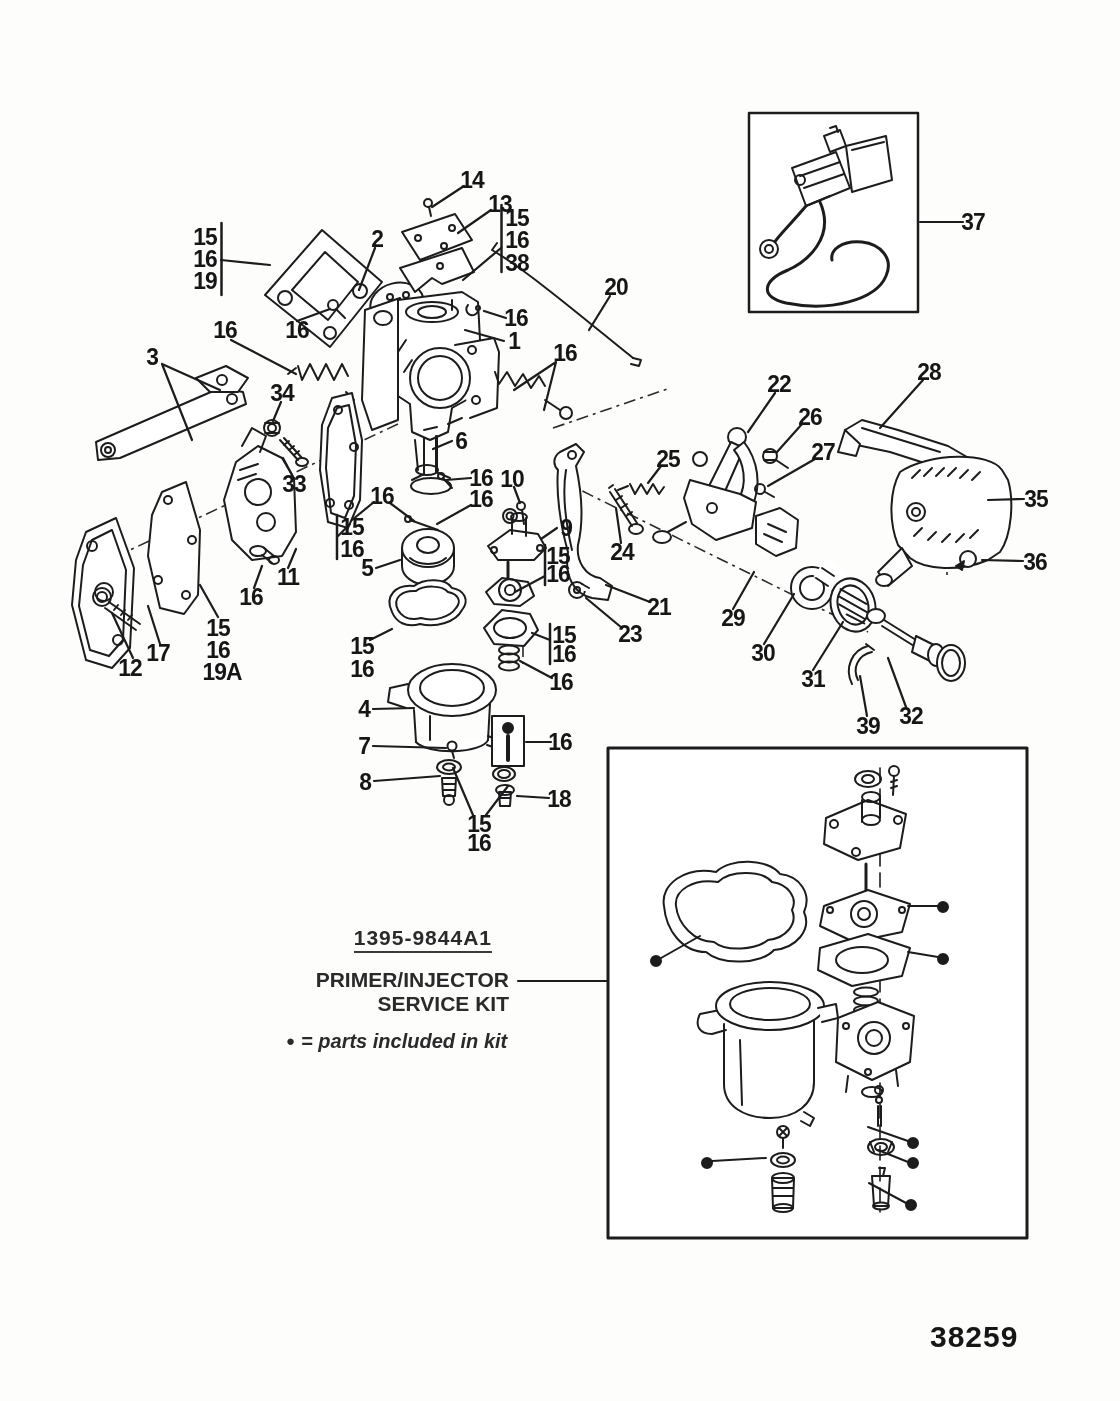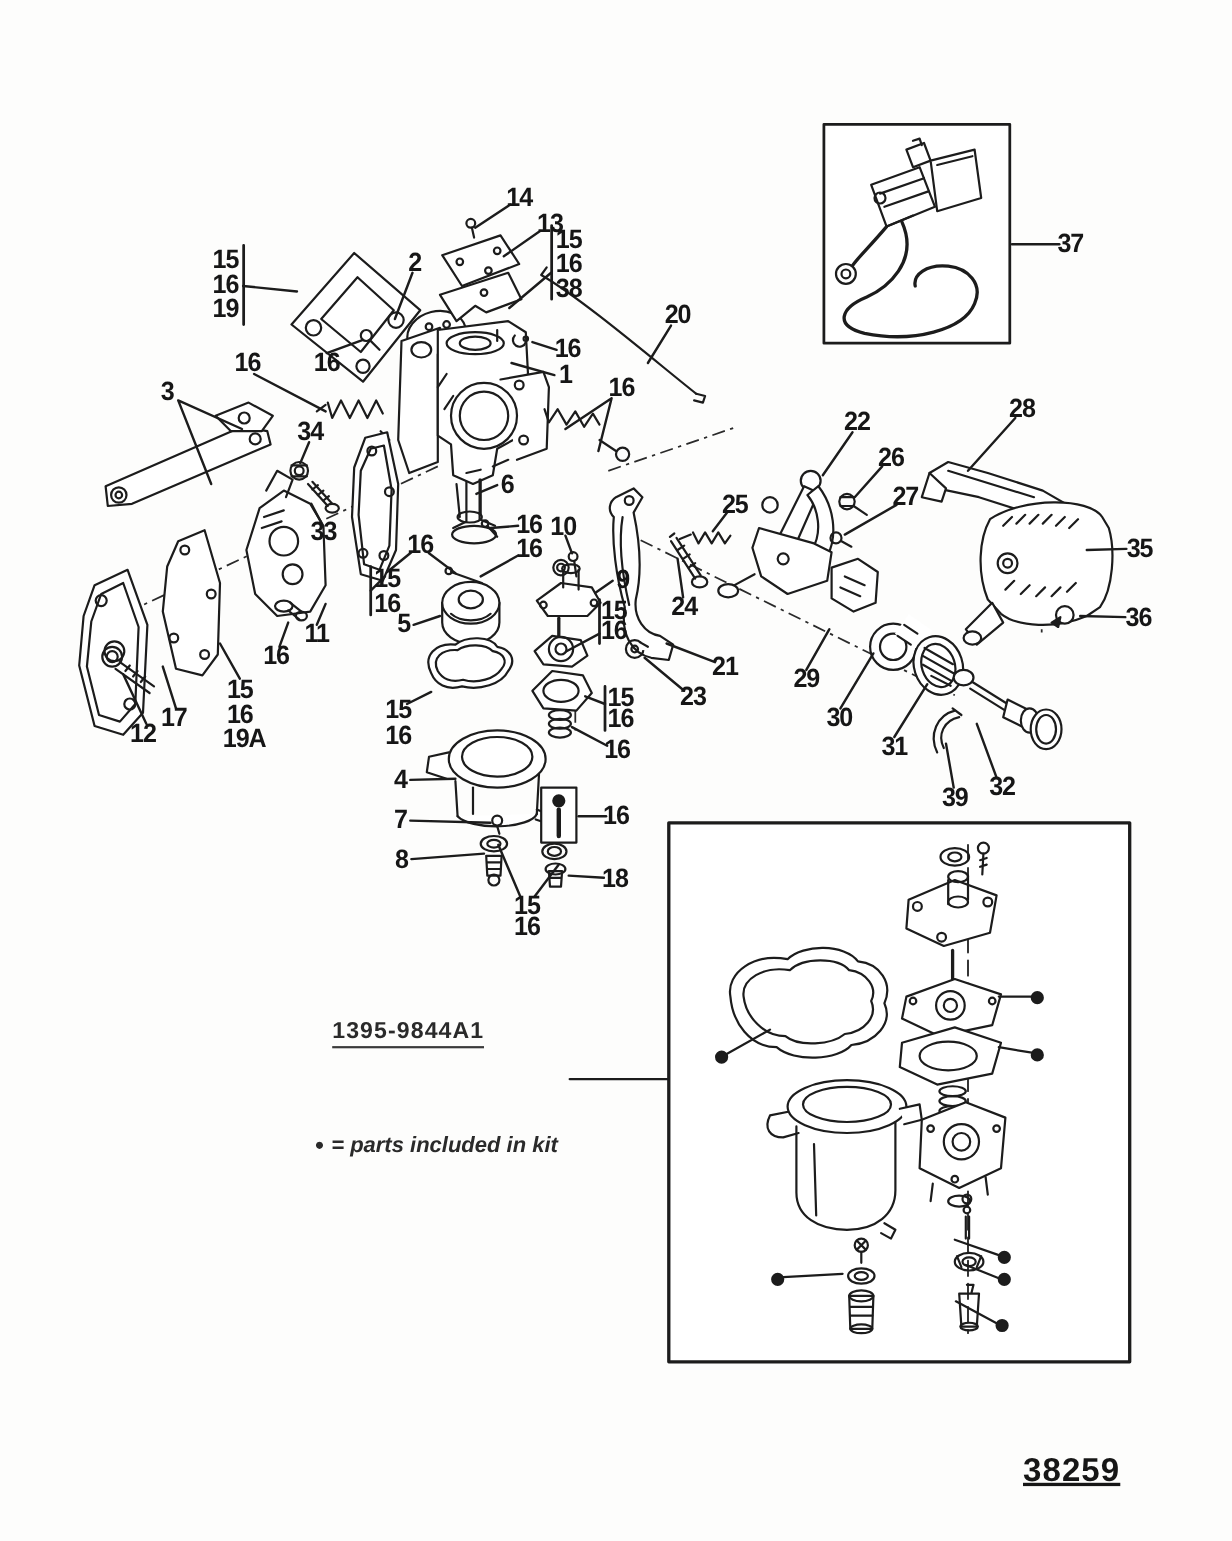--- a/index.html
+++ b/index.html
@@ -1,28 +1,28 @@
 <!DOCTYPE html>
 <html><head>
 <meta charset="utf-8">
 <style>
   html,body{margin:0;padding:0;background:#fff;}
   #page{position:relative;width:1120px;height:1401px;background:#fdfdfc;overflow:hidden;
         font-family:"Liberation Sans",sans-serif;color:#1c1c1c;}
   svg{position:absolute;left:0;top:0;}
   .co{position:absolute;transform:translate(-50%,-50%) scaleX(.95);
       font-size:24px;font-weight:800;letter-spacing:-1px;color:#161616;white-space:nowrap;}
-  .kit-text{position:absolute;text-align:left;color:#2a2a2a;}
+  .kit-text{position:absolute;text-align:right;color:#2a2a2a;}
   #part-number{left:302px;top:926px;width:190px;font-size:21px;font-weight:700;letter-spacing:1px;}
   #part-number span{border-bottom:2px solid #3a3a3a;padding-bottom:2px;}
   #kit-title{left:284px;top:968px;width:225px;font-size:21px;font-weight:700;line-height:1.15;}
   #kit-legend{left:286px;top:1030px;width:260px;font-size:20px;font-weight:700;text-align:left;font-style:italic;}
   #kit-legend .dot{font-size:15px;vertical-align:2px;margin-right:6px;}
   #drawing-number{position:absolute;left:930px;top:1320px;font-size:30px;font-weight:800;
-                  letter-spacing:1px;color:#161616;text-decoration:underline;}
+                  letter-spacing:1px;color:#161616;}
 </style>
 </head>
 <body>
 
 <div id="page">
 
 <svg width="1120" height="1401" viewBox="0 0 1120 1401">
 
   <g stroke="#2a2a2a" stroke-width="1.6" fill="none" stroke-dasharray="12 5 3 5">
     <path d="M398,424 L96,566"></path>
@@ -593,19 +593,23 @@
       <div class="co" style="left: 560px; top: 742px;">16</div>
       <div class="co" style="left: 365px; top: 782px;">8</div>
       <div class="co" style="left: 559px; top: 799px;">18</div>
       <div class="co" style="left: 479px; top: 824px;">15</div>
       <div class="co" style="left: 479px; top: 843px;">16</div>
     </div>
 
 <div class="kit-text" id="part-number">
   <span>1395-9844A1</span>
 </div>
+<div class="kit-text" id="kit-title">
+  <div>PRIMER/INJECTOR</div>
+  <div>SERVICE KIT</div>
+</div>
 <div class="kit-text" id="kit-legend">
   <span class="dot">●</span><span>= parts included in kit</span>
 </div>
 
 <div id="drawing-number">38259</div>
 
 </div>
 
 </body></html>

